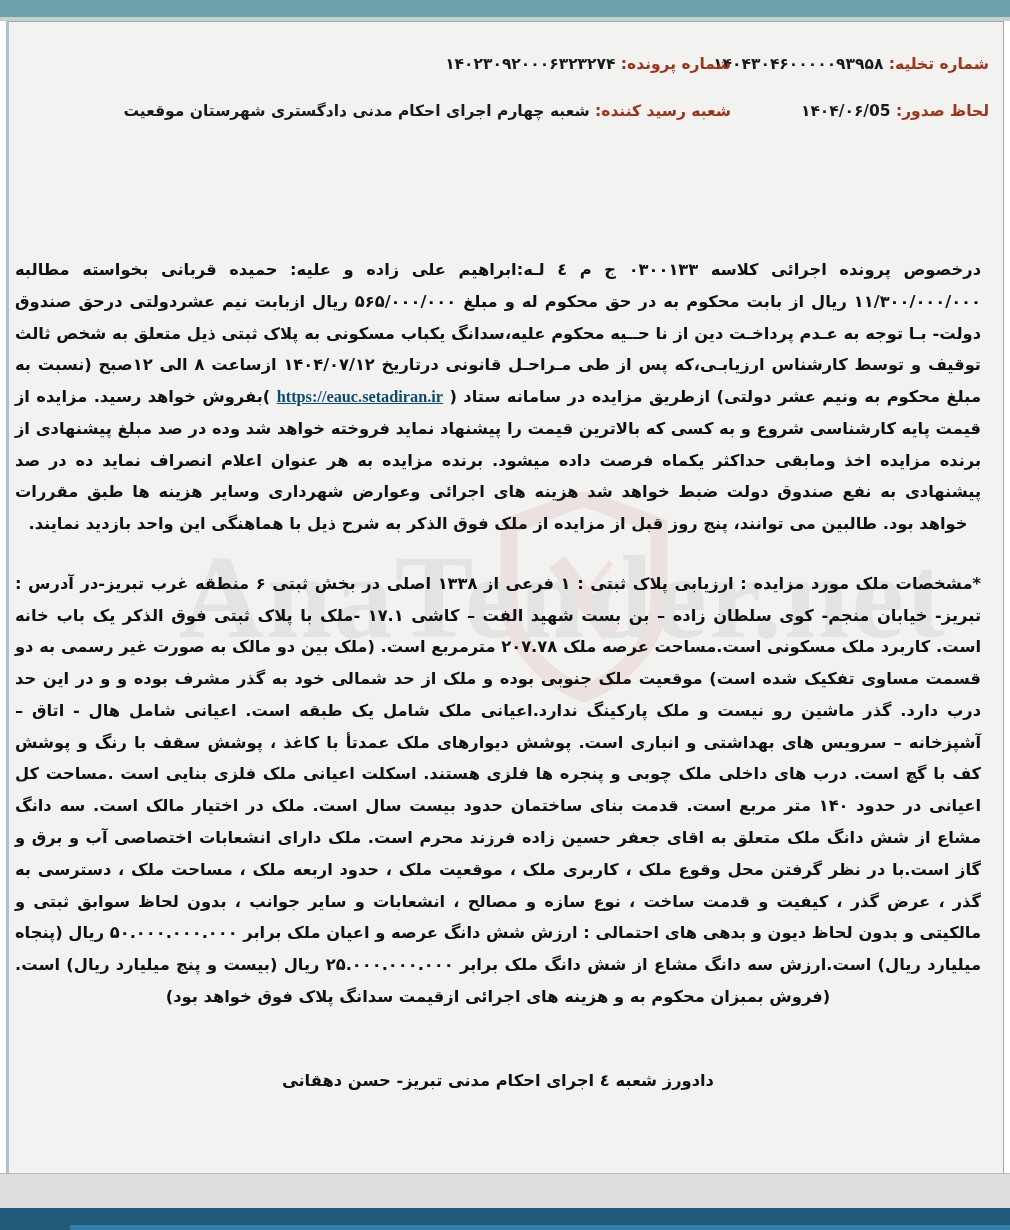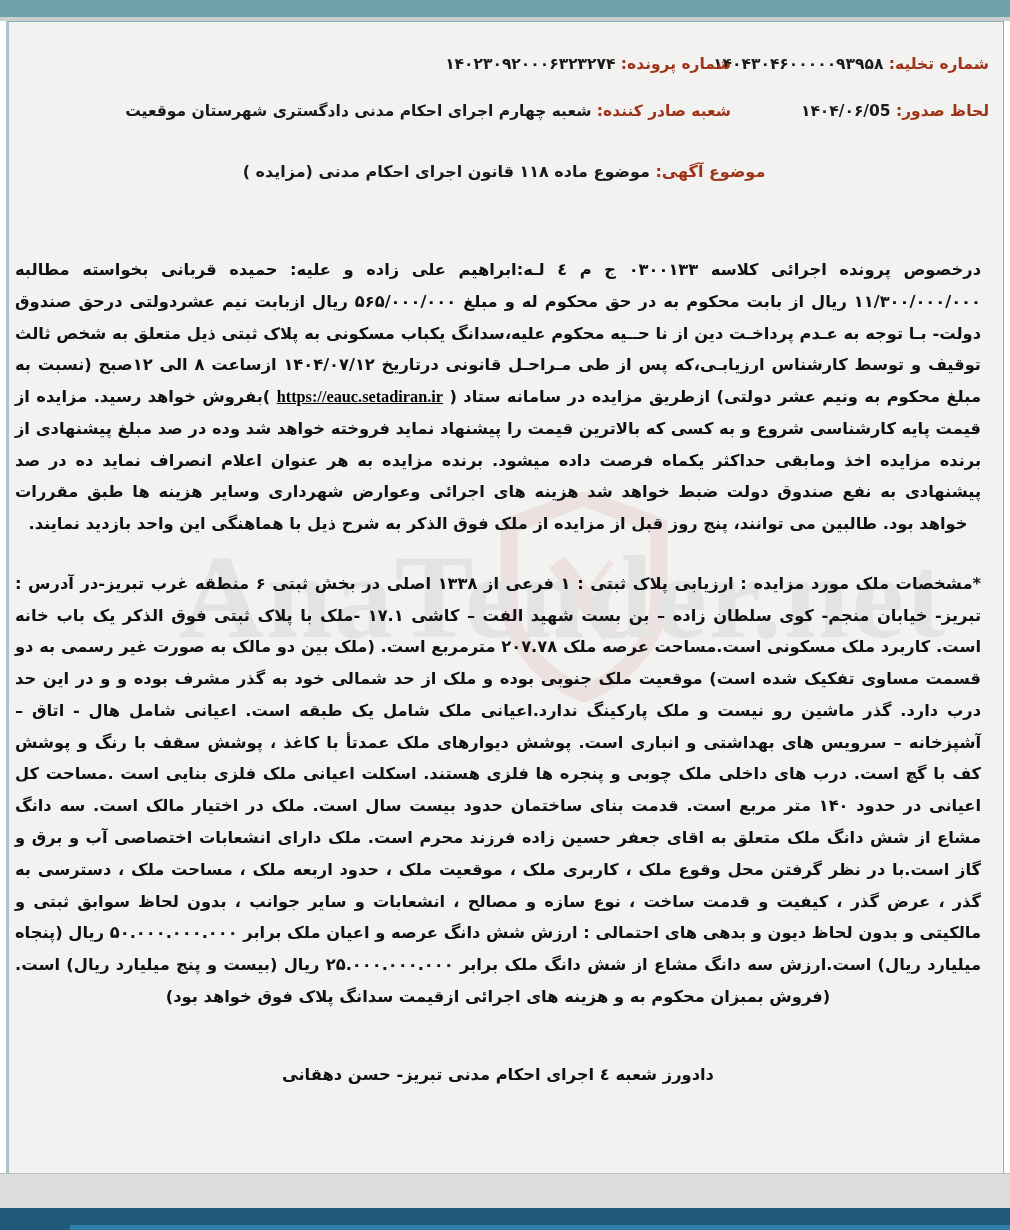--- a/index.html
+++ b/index.html
@@ -126,31 +126,31 @@
     line-height: 1.95;
     color: #111111;
     text-align: justify;
     text-align-last: center;
     direction: rtl;
   }
   .para { margin: 0 0 18px 0; text-align: justify; }
   .para-spacer { height: 10px; }
 
   .link {
-    color: #000000;
+    color: #0c4a6e;
     text-decoration: underline;
     font-family: "Liberation Serif", serif;
     font-weight: bold;
     direction: ltr;
     unicode-bidi: embed;
     display: inline-block;
   }
 
   .sign {
-    margin-top: 18px;
+    margin-top: 24px;
     text-align: center;
     font-size: 16.3px;
     font-weight: bold;
     color: #111;
   }
 </style>
 </head>
 <body>
 
 <div id="page">
@@ -180,29 +180,25 @@
         <span class="lbl">لحاظ صدور:</span>
         <span class="val">۱۴۰۴/۰۶/05</span>
       </div>
 
       <div class="meta m-file">
         <span class="lbl">شماره پرونده:</span>
         <span class="val">۱۴۰۲۳۰۹۲۰۰۰۶۳۲۳۲۷۴</span>
       </div>
 
       <div class="meta m-branch">
-        <span class="lbl">شعبه صادر کننده:</span>
+        <span class="lbl">شعبه رسید کننده:</span>
         <span class="val">شعبه چهارم اجرای احکام مدنی دادگستری شهرستان موقعیت</span>
       </div>
 
       <div class="subject-block">
-        <div class="subject-line">
-          <span class="lbl">موضوع آگهی:</span>
-          <span class="val">موضوع ماده ۱۱۸ قانون اجرای احکام مدنی (مزایده )</span>
-        </div>
       </div>
 
       <div class="body-text">
 
         <p class="para"><span>درخصوص پرونده اجرائی کلاسه ۰۳۰۰۱۳۳ ج م ٤ لـه:ابراهیم علی زاده و علیه: حمیده قربانی  بخواسته مطالبه ۱۱/۳۰۰/۰۰۰/۰۰۰ ریال از بابت محکوم به در حق محکوم له  و مبلغ  ۵۶۵/۰۰۰/۰۰۰  ریال ازبابت نیم عشردولتی درحق صندوق دولت- بـا توجه به عـدم پرداخـت دین از نا حــیه محکوم علیه،سدانگ یکباب مسکونی به پلاک ثبتی ذیل متعلق به شخص ثالث  توقیف و توسط کارشناس ارزیابـی،که پس از طی مـراحـل قانونی درتاریخ ۱۴۰۴/۰۷/۱۲ ازساعت ۸ الی ۱۲صبح (نسبت به مبلغ محکوم به ونیم عشر دولتی) ازطریق مزایده در سامانه ستاد ( </span><a class="link" href="#">https://eauc.setadiran.ir</a><span> )بفروش خواهد رسید. مزایده از قیمت پایه کارشناسی شروع و به کسی که بالاترین قیمت را پیشنهاد نماید فروخته خواهد شد وده در صد مبلغ پیشنهادی از برنده مزایده اخذ ومابقی حداکثر یکماه فرصت داده میشود. برنده مزایده به هر عنوان اعلام انصراف نماید ده در صد پیشنهادی به نفع صندوق دولت ضبط خواهد شد هزینه های اجرائی وعوارض شهرداری وسایر هزینه ها طبق مقررات خواهد بود. طالبین می توانند، پنج روز قبل از مزایده از ملک فوق الذکر به شرح ذیل با هماهنگی این واحد بازدید نمایند.</span></p>
 
         <div class="para-spacer"></div>
 
         <p class="para">*مشخصات ملک مورد مزایده : ارزیابی  پلاک ثبتی : ۱ فرعی از ۱۳۳۸ اصلی در بخش ثبتی ۶ منطقه غرب تبریز-در آدرس : تبریز- خیابان منجم- کوی سلطان زاده – بن بست شهید الفت – کاشی ۱۷.۱ -ملک با پلاک ثبتی فوق الذکر یک باب خانه است. کاربرد ملک مسکونی است.مساحت عرصه ملک ۲۰۷.۷۸  مترمربع است. (ملک بین دو مالک به صورت غیر رسمی به دو قسمت مساوی تفکیک شده است) موقعیت ملک جنوبی بوده و ملک از حد شمالی خود به گذر مشرف بوده و و در این حد درب دارد. گذر ماشین رو نیست و  ملک پارکینگ ندارد.اعیانی ملک شامل یک طبقه است. اعیانی شامل هال - اتاق – آشپزخانه – سرویس های بهداشتی و انباری است. پوشش دیوارهای ملک عمدتأ با کاغذ ، پوشش سقف با رنگ و پوشش کف با گچ است. درب های داخلی ملک چوبی و پنجره ها فلزی هستند. اسکلت اعیانی ملک فلزی بنایی است .مساحت کل اعیانی در حدود ۱۴۰ متر مربع است. قدمت بنای ساختمان حدود بیست سال است. ملک در اختیار مالک است. سه دانگ مشاع از شش دانگ ملک متعلق به اقای جعفر حسین زاده فرزند محرم است. ملک دارای انشعابات اختصاصی آب و برق و گاز است.با در نظر گرفتن محل وقوع ملک ، کاربری ملک ، موقعیت ملک ، حدود اربعه ملک ، مساحت ملک ، دسترسی به گذر ، عرض گذر ، کیفیت و  قدمت ساخت ، نوع سازه و مصالح ، انشعابات و سایر جوانب ، بدون لحاظ سوابق ثبتی و مالکیتی و بدون لحاظ دیون و بدهی های احتمالی : ارزش شش دانگ عرصه و اعیان ملک برابر  ۵۰.۰۰۰.۰۰۰.۰۰۰ ریال (پنجاه میلیارد ریال) است.ارزش سه دانگ مشاع از شش دانگ ملک برابر ۲۵.۰۰۰.۰۰۰.۰۰۰ ریال (بیست و پنج میلیارد ریال) است.(فروش بمبزان محکوم به و هزینه های اجرائی ازقیمت  سدانگ پلاک فوق خواهد بود)</p>
 

